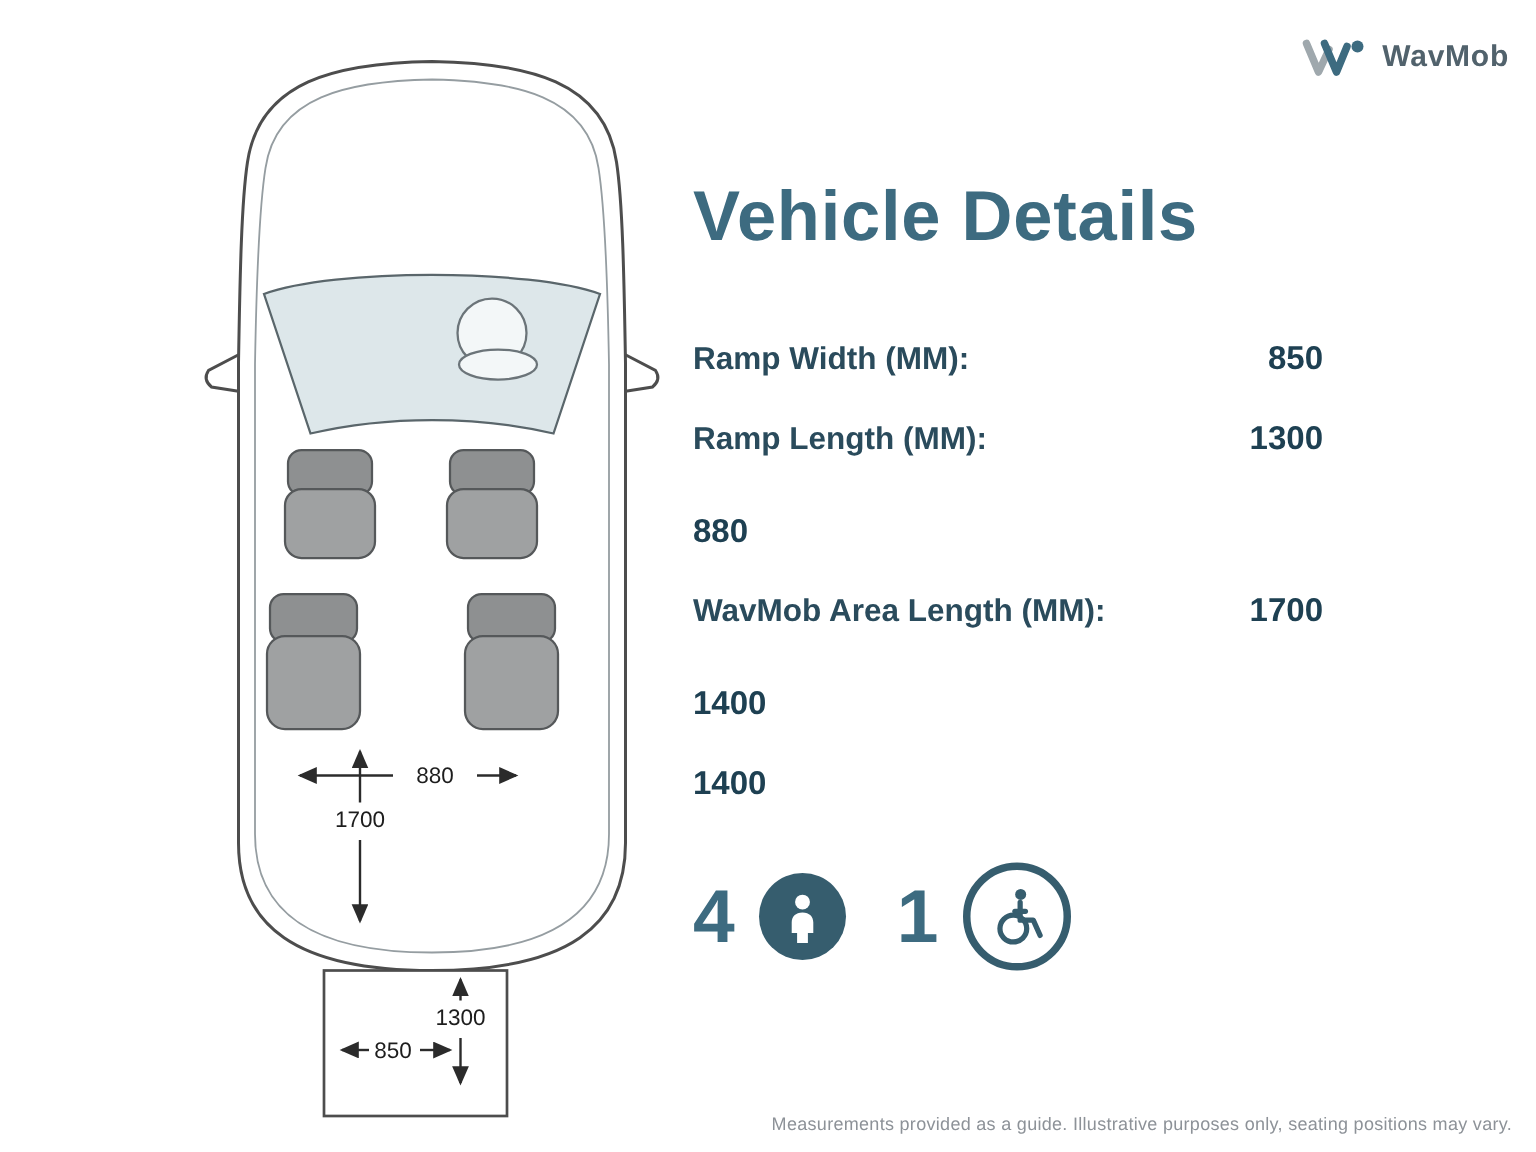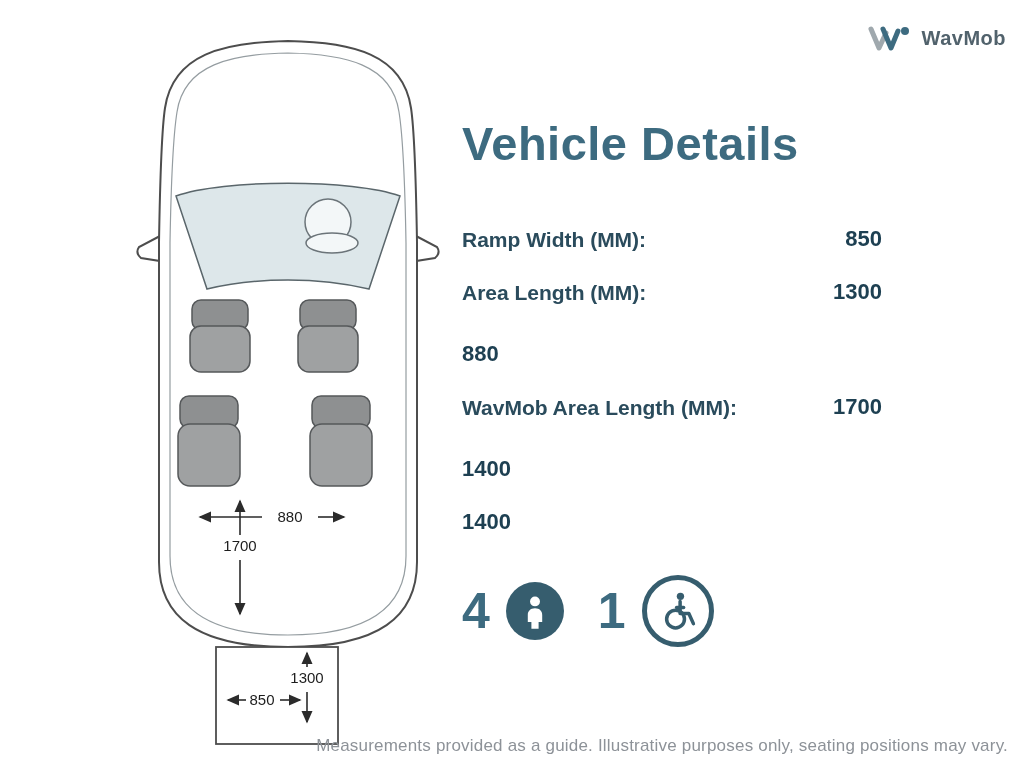--- a/index.html
+++ b/index.html
@@ -131,21 +131,21 @@
     stroke-linecap: round;
     stroke-linejoin: round;
   }
   .wc-fill { fill: var(--icon-teal, #365d6e); }
 
   
   .footer-note {
     position: absolute;
     right: 16px;
     bottom: 12px;
-    font-size: 17px;
+    font-size: 12px;
     color: var(--footer-gray, #8d9298);
     letter-spacing: 0.2px;
   }
 </style>
 </head>
 <body>
 
 <div class="page">
 
   <div class="logo">
@@ -220,21 +220,21 @@
 
   <div class="content">
     <div class="page-title">Vehicle Details</div>
 
     <div class="spec-group">
       <div class="spec-row">
         <span class="spec-label">Ramp Width (MM):</span>
         <span class="spec-value">850</span>
       </div>
       <div class="spec-row">
-        <span class="spec-label">Area Length (MM):</span>
+        <span class="spec-label">Ramp Length (MM):</span>
         <span class="spec-value">1300</span>
       </div>
     </div>
 
     <div class="spec-group">
       <div class="spec-row">
         <span class="spec-value">880</span>
       </div>
       <div class="spec-row">
         <span class="spec-label">WavMob Area Length (MM):</span>

